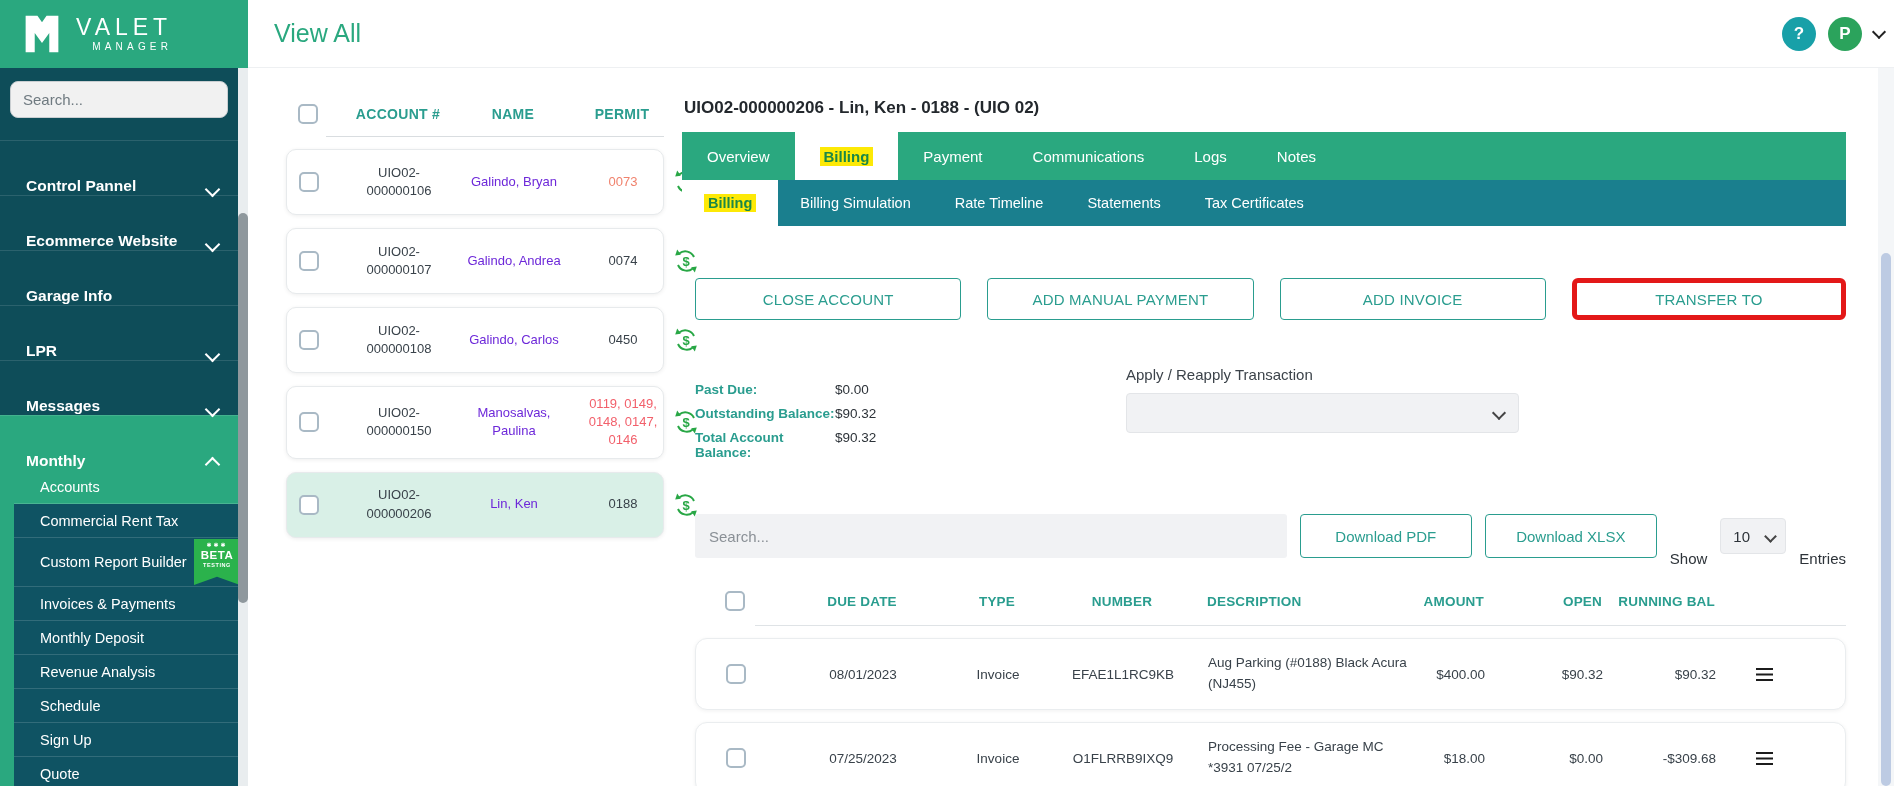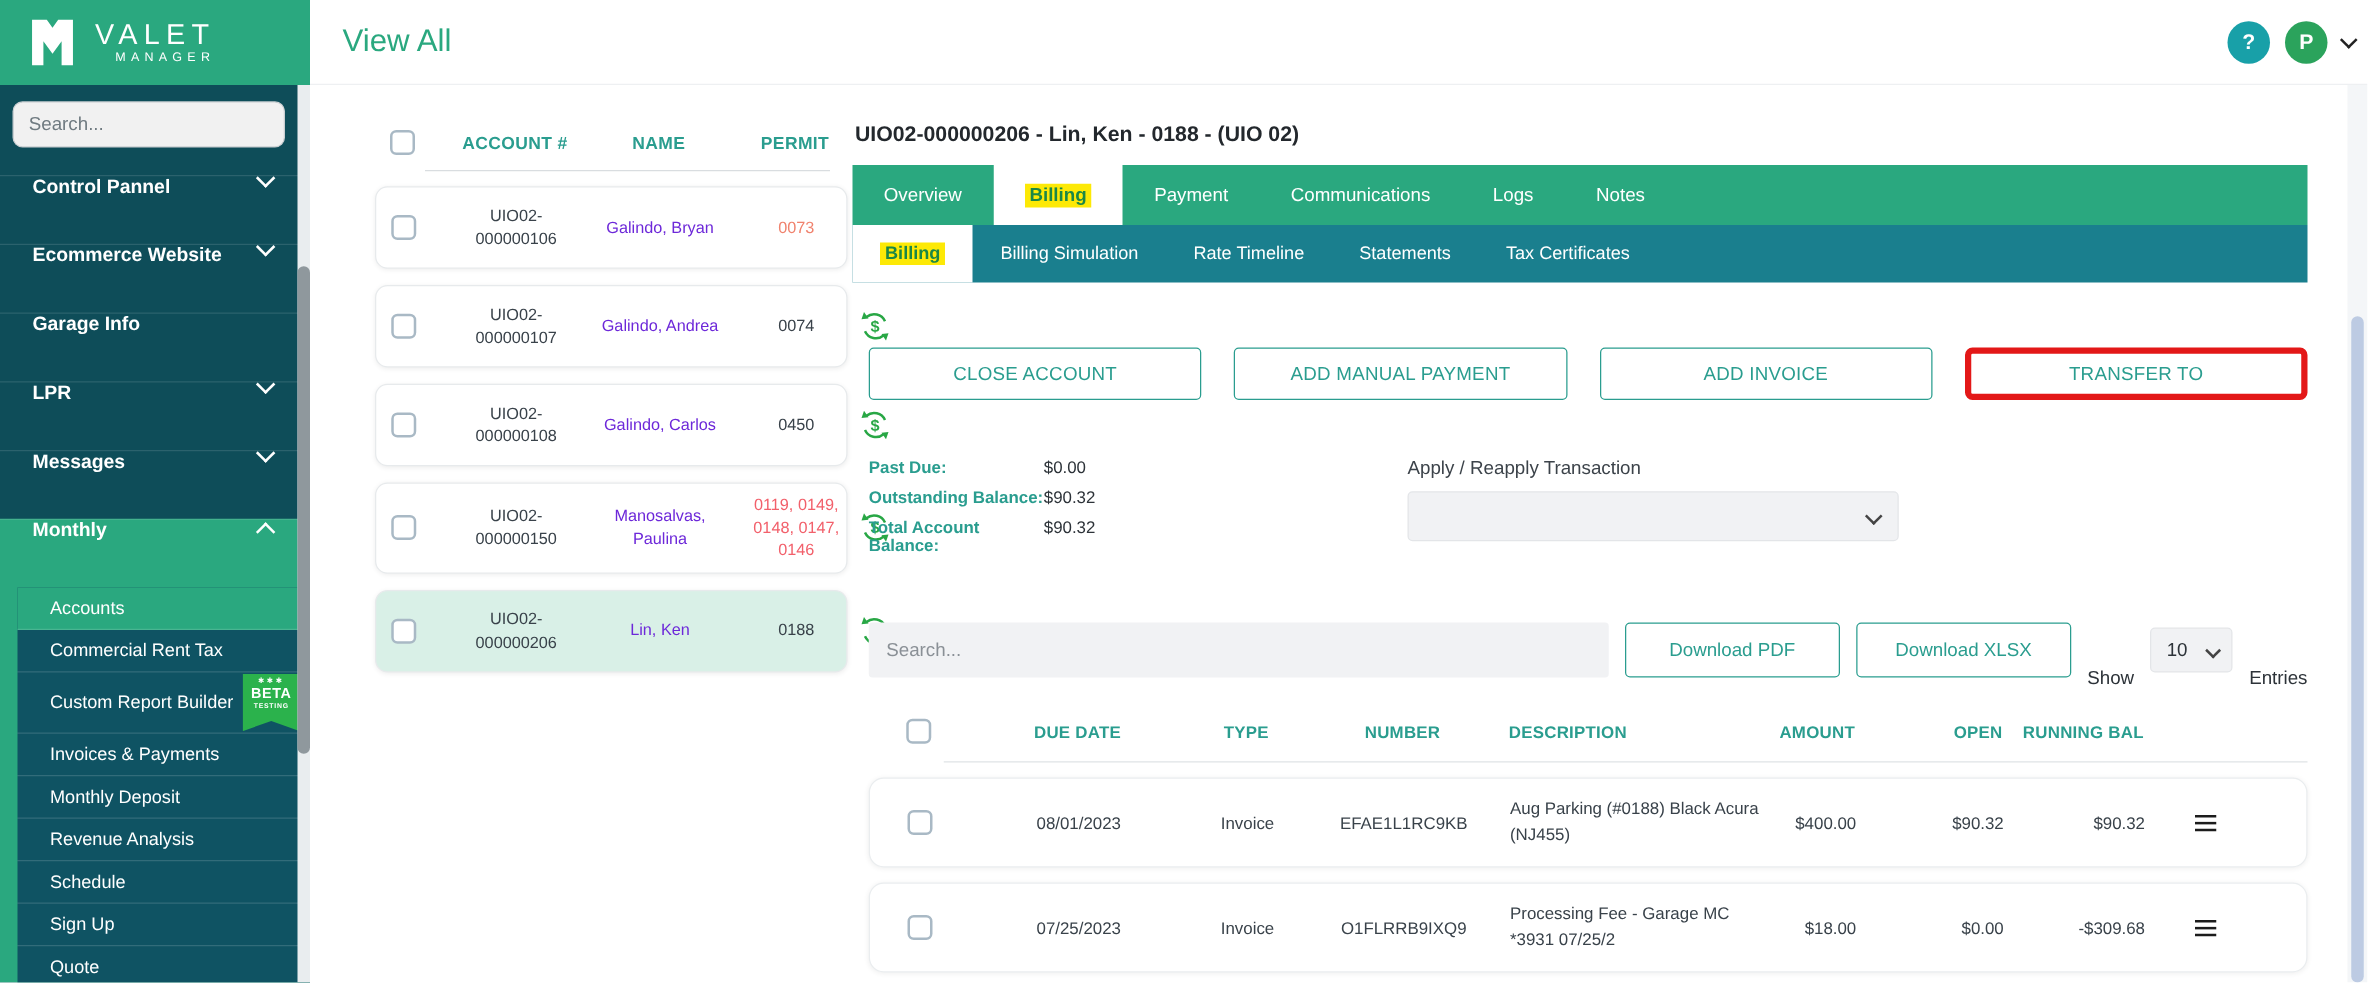--- a/index.html
+++ b/index.html
@@ -9,21 +9,21 @@
   
   .sidebar{width:248px;flex:0 0 248px;background:#0e4d59;position:relative;overflow:hidden;}
   .logo{height:68px;background:#2aa87f;display:flex;align-items:center;gap:12px;padding-left:20px;cursor:pointer;}
   .logo svg{width:44px;height:40px;}
   .logo-text .l1{color:#fff;font-size:23px;letter-spacing:5px;font-weight:500;line-height:1;}
   .logo-text .l2{color:#fff;font-size:10px;letter-spacing:4.2px;text-align:right;margin-top:2px;}
   .sb-search{display:block;margin:13px 12px 0 10px;width:218px;box-sizing:border-box;height:37px;border-radius:8px;
     border:1px solid #c9ced1;background:#f1f1f1;padding:0 12px;font-size:15px;color:#555;font-family:inherit;outline:none;}
   .sb-search::placeholder{color:#6f7a80;}
   nav{margin-top:22px;}
-  .menu-item{height:54px;display:flex;align-items:flex-start;justify-content:space-between;padding:0 30px 0 26px;
+  .menu-item{height:54px;display:flex;align-items:flex-end;justify-content:space-between;padding:0 30px 0 26px;
     color:#fff;font-size:15.5px;font-weight:bold;border-top:1px solid rgba(255,255,255,0.12);cursor:pointer;}
   .chev{width:9px;height:9px;border-right:2px solid #fff;border-bottom:2px solid #fff;transform:rotate(45deg);margin-top:-4px;}
   .chev.up{transform:rotate(-135deg);margin-top:4px;}
   .monthly-group{background:#2aa87f;border-top:1px solid rgba(255,255,255,0.12);padding-bottom:10px;}
   .monthly-group .menu-item{border-top:none;}
   .submenu{margin-left:14px;background:#0f5363;}
   .sub-item{position:relative;height:33px;display:flex;align-items:center;padding-left:26px;color:#fff;font-size:14.5px;
     border-bottom:1px solid rgba(255,255,255,0.15);cursor:pointer;}
   .sub-item.tall{height:48px;}
   .sub-item.active{background:#2aa87f;}
@@ -44,21 +44,21 @@
   .circle{width:34px;height:34px;border-radius:50%;color:#fff;font-size:17px;font-weight:bold;display:flex;
     align-items:center;justify-content:center;cursor:pointer;}
   .help{background:#18a0a8;}
   .profile{background:#2ba35c;}
   .chev-top{width:8px;height:8px;border-right:2px solid #222;border-bottom:2px solid #222;transform:rotate(45deg);
     margin-top:-4px;cursor:pointer;}
 
   .content{flex:1;display:flex;padding-top:16px;box-sizing:border-box;overflow:hidden;}
 
   
-  .account-list{width:416px;flex:0 0 416px;padding-left:52px;box-sizing:border-box;}
+  .account-list{width:416px;flex:0 0 416px;padding-left:38px;box-sizing:border-box;}
   .al-grid{display:grid;grid-template-columns:56px 112px 118px 100px 1fr;align-items:center;}
   .al-header{margin-top:16px;height:28px;}
   .al-header .checkbox{margin-left:12px;}
   .al-h{color:#2a9d8f;font-weight:bold;font-size:14px;text-align:center;letter-spacing:0.3px;}
   .al-divider{height:1px;background:#d9dde0;margin:8px 0 12px 40px;}
   .al-card{width:378px;box-sizing:border-box;min-height:66px;background:#fff;border:1px solid #e7eaec;border-radius:10px;
     box-shadow:0 1px 4px rgba(0,0,0,0.07);margin-bottom:13px;padding:8px 0;cursor:pointer;}
   .al-card.selected{background:#d9f0e7;}
   .al-card .checkbox{margin-left:12px;}
   .acc{width:84px;margin:0 auto;font-size:13px;color:#39424a;text-align:center;line-height:1.4;overflow-wrap:break-word;}
@@ -80,21 +80,21 @@
   .subtab.active{background:#fff;}
   .hl{background:#fde906;color:#1b8746;font-weight:bold;padding:1px 4px;}
 
   .panel-body{padding:52px 0 0 13px;}
   .actions{display:flex;gap:26px;}
   .actions button{flex:1;height:42px;background:#fff;border:1.5px solid #2a9d8f;border-radius:4px;color:#2a9d8f;
     font-size:15px;font-family:inherit;font-stretch:condensed;letter-spacing:0.2px;cursor:pointer;}
   .actions button.red-annot{border:5px solid #e31818;border-radius:6px;text-align:center;}
 
   .balances-row{display:flex;margin-top:46px;}
-  .balances{width:300px;flex:0 0 300px;}
+  .balances{width:300px;flex:0 0 300px;margin-top:16px;}
   .bal-row{display:flex;margin-bottom:9px;align-items:baseline;}
   .bal-label{width:140px;flex:0 0 140px;color:#2a9d8f;font-weight:bold;font-size:13.5px;}
   .bal-value{color:#2d3339;font-size:13.5px;}
   .apply{margin-left:131px;width:393px;}
   .apply-label{color:#3c434a;font-size:15px;margin-bottom:10px;}
   .select{height:40px;background:#f1f2f4;border:1px solid #e3e5e8;border-radius:4px;position:relative;box-sizing:border-box;cursor:pointer;}
   .chev-g{position:absolute;right:14px;top:14px;width:8px;height:8px;border-right:2px solid #444;border-bottom:2px solid #444;transform:rotate(45deg);}
   .select.small{width:66px;height:36px;display:flex;align-items:center;padding-left:12px;font-size:15px;color:#2d3339;}
   .select.small .chev-g{right:10px;top:13px;width:7px;height:7px;}
 

